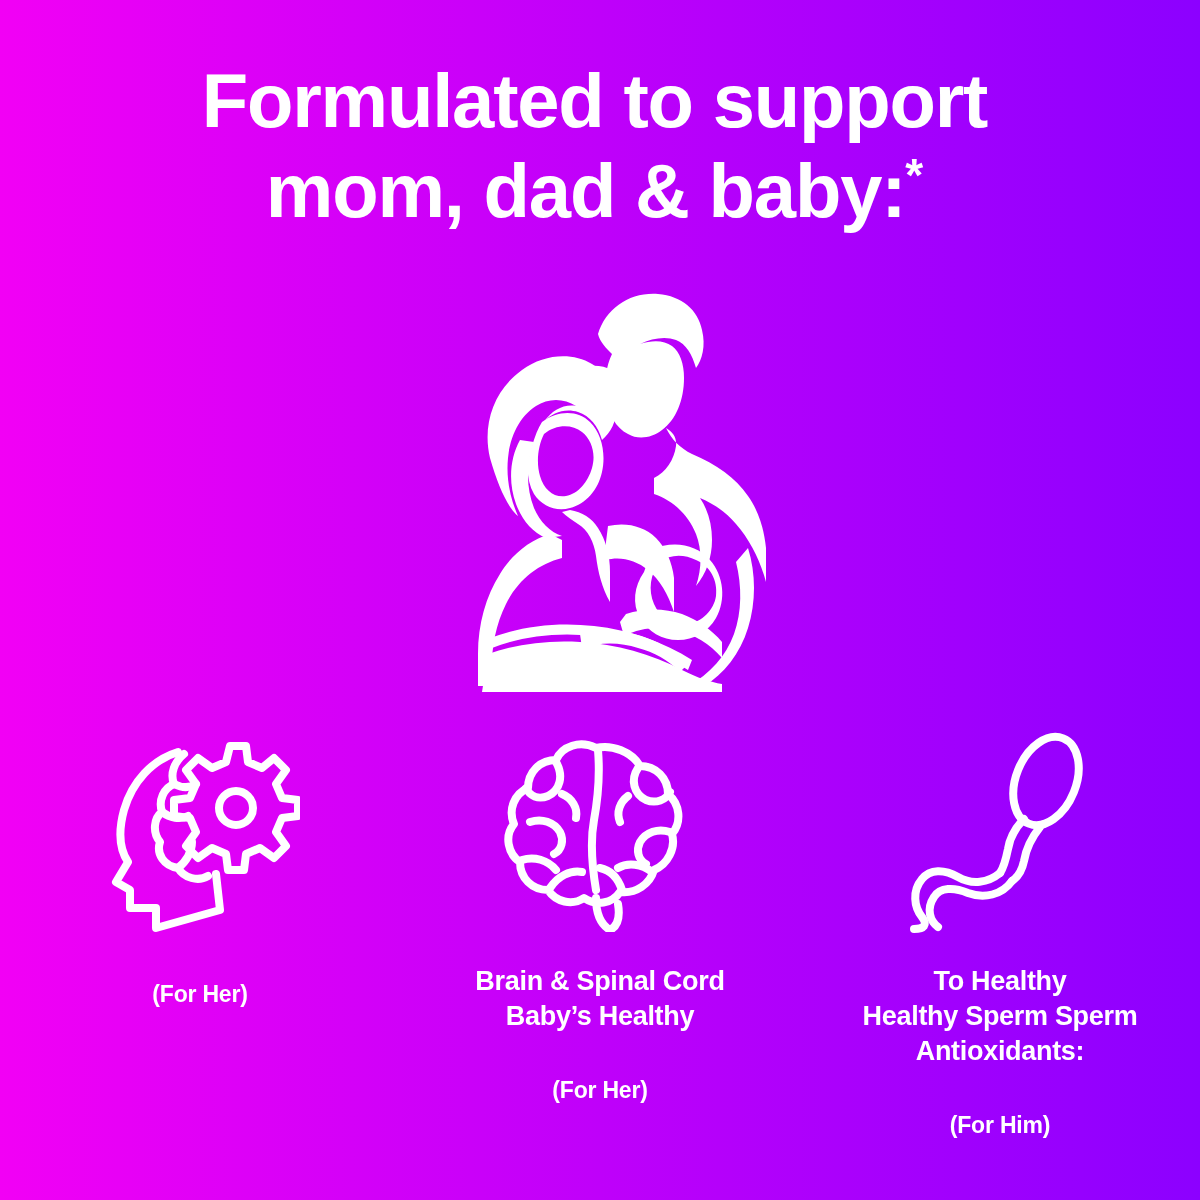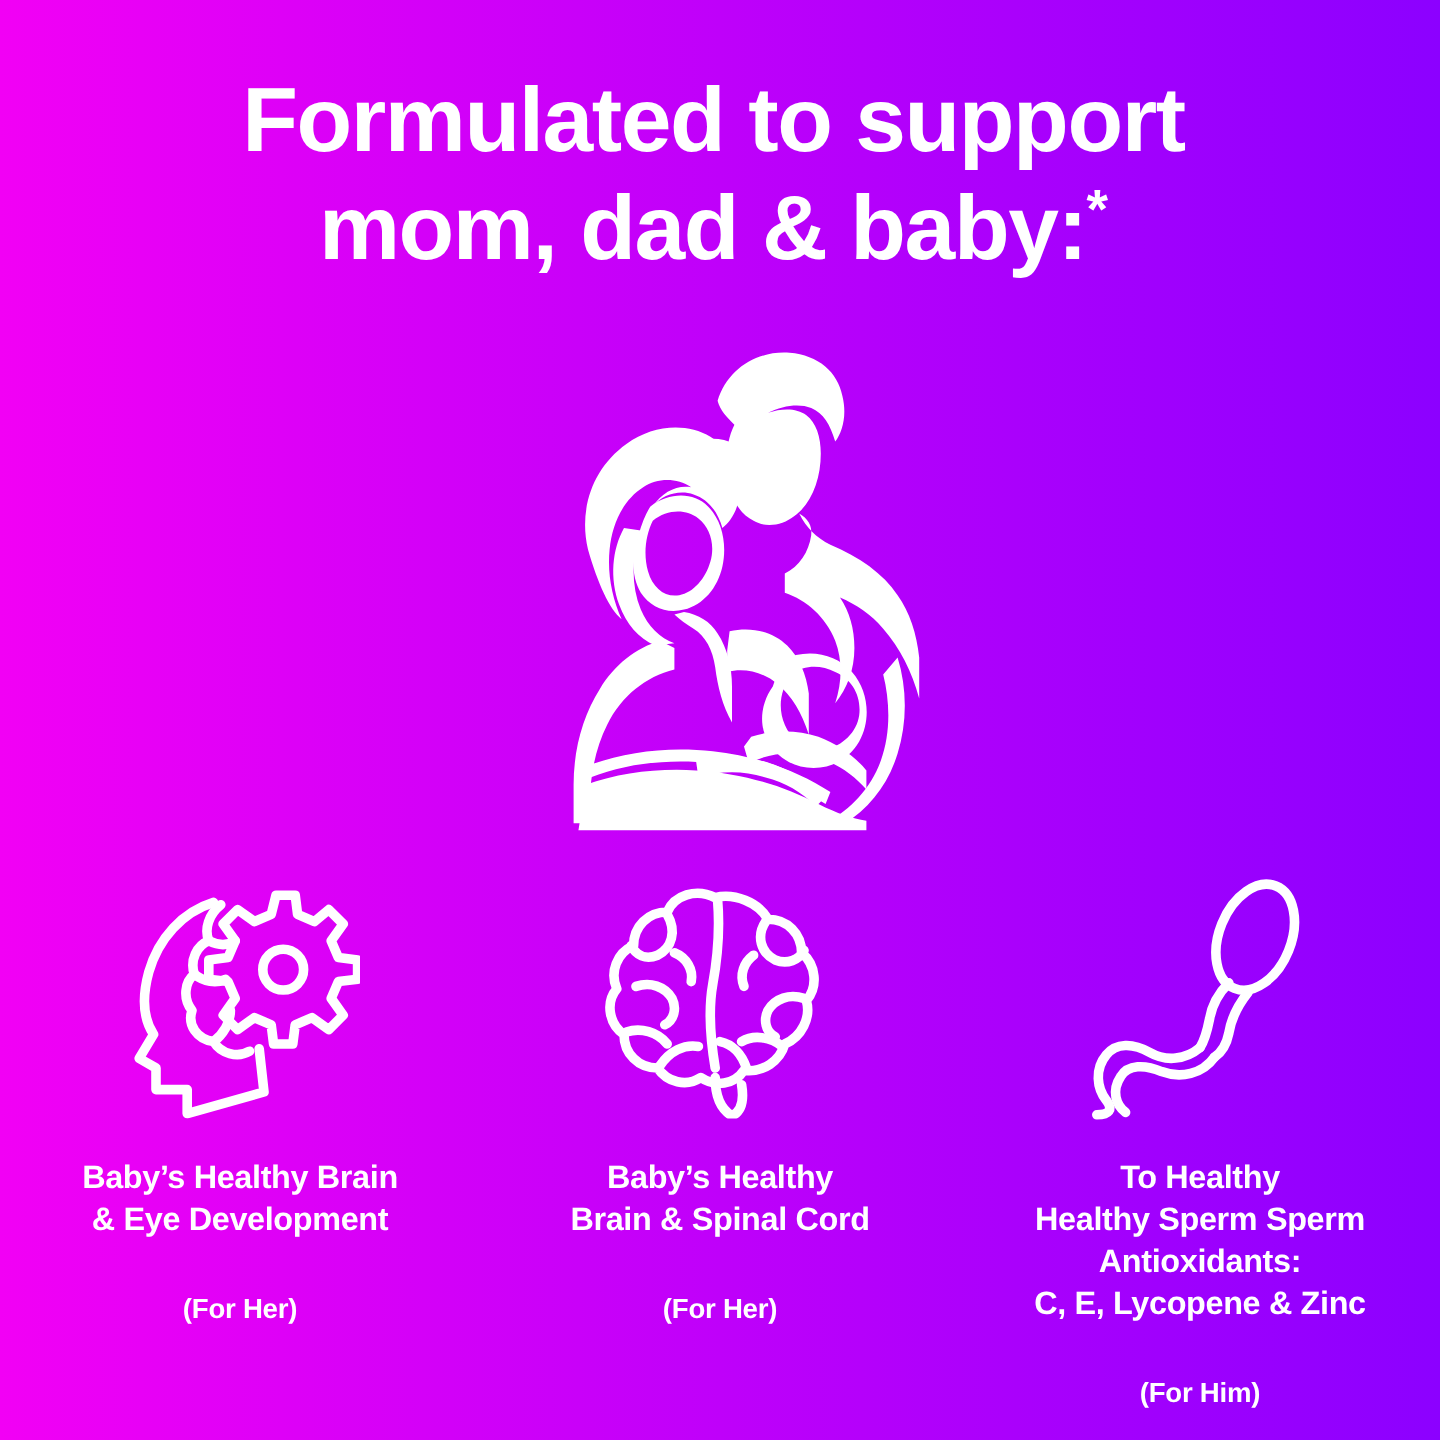--- a/index.html
+++ b/index.html
@@ -194,24 +194,20 @@
                    L182 66 L198 68 L198 84 L182 86 L176 100 L186 114 L174 126
                    L160 116 L146 122 L144 138 L128 138 L126 122 L112 116
                    L98 126 L86 114 L96 100 L90 86 L74 84 L74 68 L90 66
                    L96 52 L86 38 L98 26 L112 36 L126 30 Z"></path>
 
           <circle cx="136" cy="76" r="17"></circle>
         </g>
       </svg>
     </div>
     <div class="caption">
-      <div class="cap-title">
-        <span class="line">Baby’s Healthy Brain</span>
-        <span class="line">&amp; Eye Development</span>
-      </div>
       <div class="cap-sub">(For Her)</div>
     </div>
   </div>
 
   <div class="col">
     <div class="icon-wrap">
       <svg width="200" height="200" viewBox="0 0 200 200" xmlns="http://www.w3.org/2000/svg" aria-hidden="true">
         <g fill="none" stroke="#ffffff" stroke-width="8" stroke-linecap="round" stroke-linejoin="round">
 
           <path d="M96 16 C80 8 62 14 56 28 C40 28 28 40 28 56
@@ -234,22 +230,22 @@
           <path d="M138 36 C130 48 134 62 146 68 C156 72 166 68 170 60"></path>
           <path d="M170 100 C158 96 146 100 140 110 C136 118 138 128 146 132"></path>
           <path d="M152 140 C142 132 128 130 118 136"></path>
           <path d="M128 64 C120 70 116 80 120 90"></path>
           <path d="M122 158 C118 146 110 138 100 136"></path>
         </g>
       </svg>
     </div>
     <div class="caption">
       <div class="cap-title">
+        <span class="line">Brain &amp; Spinal Cord</span>
         <span class="line">Baby’s Healthy</span>
-        <span class="line">Brain &amp; Spinal Cord</span>
       </div>
       <div class="cap-sub">(For Her)</div>
     </div>
   </div>
 
   <div class="col">
     <div class="icon-wrap">
       <svg width="200" height="210" viewBox="0 0 200 210" xmlns="http://www.w3.org/2000/svg" aria-hidden="true">
         <g fill="none" stroke="#ffffff" stroke-width="8" stroke-linecap="round" stroke-linejoin="round">
 
@@ -263,19 +259,18 @@
           <path d="M112 154 C102 168 84 172 68 166 C54 160 40 160 34 170
                    C26 182 30 194 38 200"></path>
         </g>
       </svg>
     </div>
     <div class="caption">
       <div class="cap-title">
         <span class="line">To Healthy</span>
         <span class="line">Healthy Sperm Sperm</span>
         <span class="line">Antioxidants:</span>
-        <span class="line">C, E, Lycopene &amp; Zinc</span>
       </div>
       <div class="cap-sub">(For Him)</div>
     </div>
   </div>
 
 </div>
 
 </body></html>

